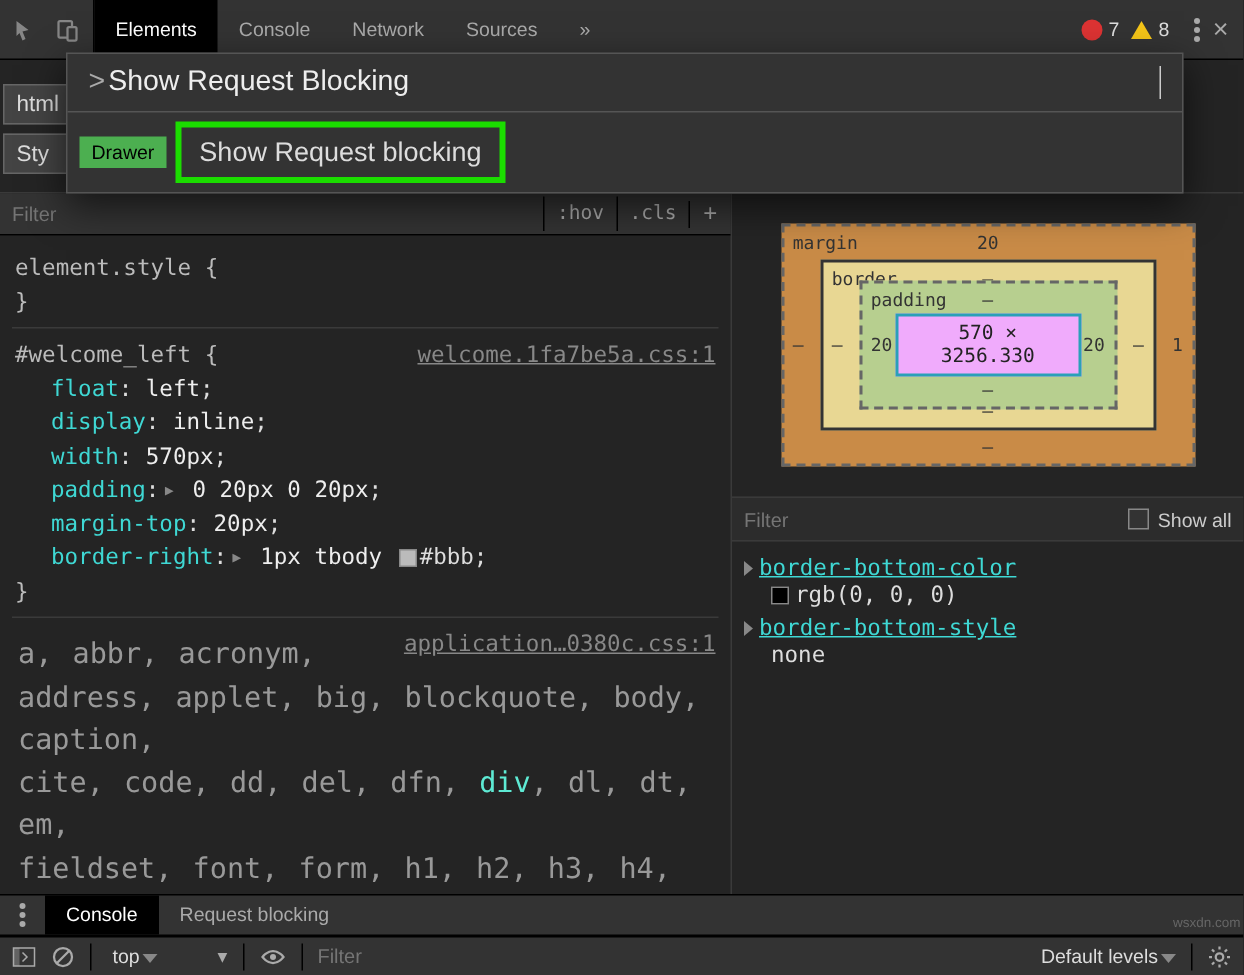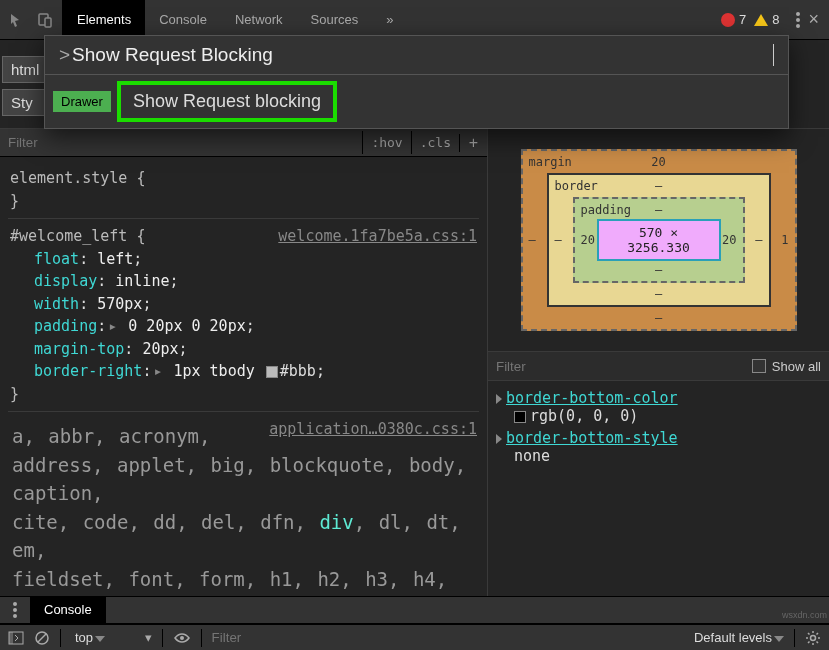--- a/index.html
+++ b/index.html
@@ -68,21 +68,21 @@
     .pv{color:#eee;}
     .arrow{color:#888;margin:0 2px;}
     .swatch{display:inline-block;width:12px;height:12px;background:#bbb;border:1px solid #888;vertical-align:middle;margin:0 2px;}
 
     .elem-list{color:#999;word-spacing:2px;padding:4px 2px;font-family:Consolas,monospace;font-size:19px;line-height:1.5;}
     .elem-list .hl{color:#5eead4;}
 
     .computed-pane{flex:1;display:flex;flex-direction:column;}
     .box-model{flex:0 0 auto;padding:20px 28px;display:flex;justify-content:center;}
     .bm-margin{position:relative;border:2px dashed #666;background:#c98b47;padding:22px 24px;width:276px;}
-    .bm-border{position:relative;border:2px solid #333;background:#e8d793;padding:22px 24px;}
+    .bm-border{position:relative;border:2px solid #333;background:#e8d793;padding:12px 24px;}
     .bm-padding{position:relative;border:2px dashed #666;background:#b7cf8f;padding:20px 22px;}
     .bm-content{border:2px solid #2aa0b8;background:#f0abfc;color:#222;padding:4px 8px;text-align:center;font-family:monospace;font-size:13px;}
     .bm-label{position:absolute;top:4px;left:6px;font-size:12px;color:#333;font-family:monospace;}
     .bm-num{position:absolute;font-size:12px;color:#333;font-family:monospace;}
     .bm-top{top:4px;left:50%;transform:translateX(-50%);} 
     .bm-bot{bottom:4px;left:50%;transform:translateX(-50%);} 
     .bm-left{left:6px;top:50%;transform:translateY(-50%);} 
     .bm-right{right:6px;top:50%;transform:translateY(-50%);} 
 
     .computed-filter{display:flex;align-items:center;border-top:1px solid #3a3a3a;border-bottom:1px solid #3a3a3a;height:30px;padding:0 8px;background:#2c2c2c;}
@@ -261,20 +261,21 @@
 
 <div class="drawer-tabs">
   <div class="dt-menu">
       <div class="menu-v">
         <span></span>
         <span></span>
         <span></span>
       </div>
     </div>
   <div class="dt-tab active">Console</div>
+  <div class="dt-tab">Request blocking</div>
 </div>
 
 <div class="console-bar">
   <div class="cb-btn">
     <svg width="16" height="14" viewBox="0 0 16 14">
         <rect x="1" y="1" width="14" height="12" fill="none" stroke="#aaa"></rect>
         <rect x="1" y="1" width="4" height="12" fill="#aaa" opacity=".4"></rect>
         <path d="M7 4 L10 7 L7 10" fill="none" stroke="#aaa"></path>
       </svg>
   </div>

